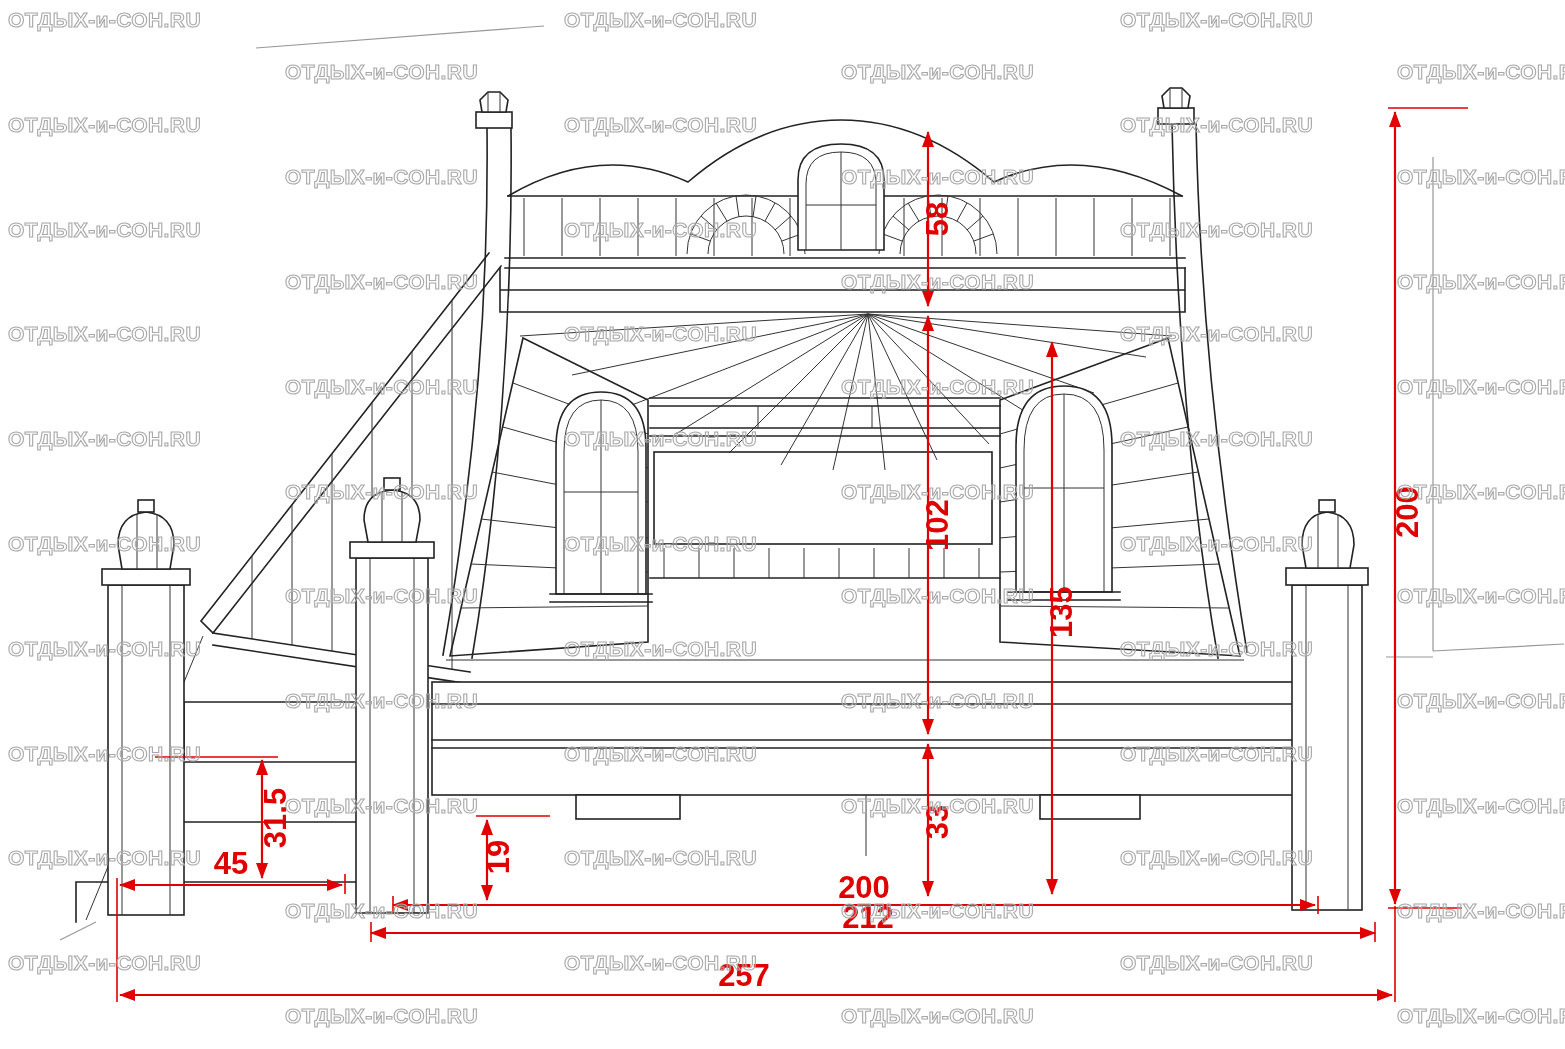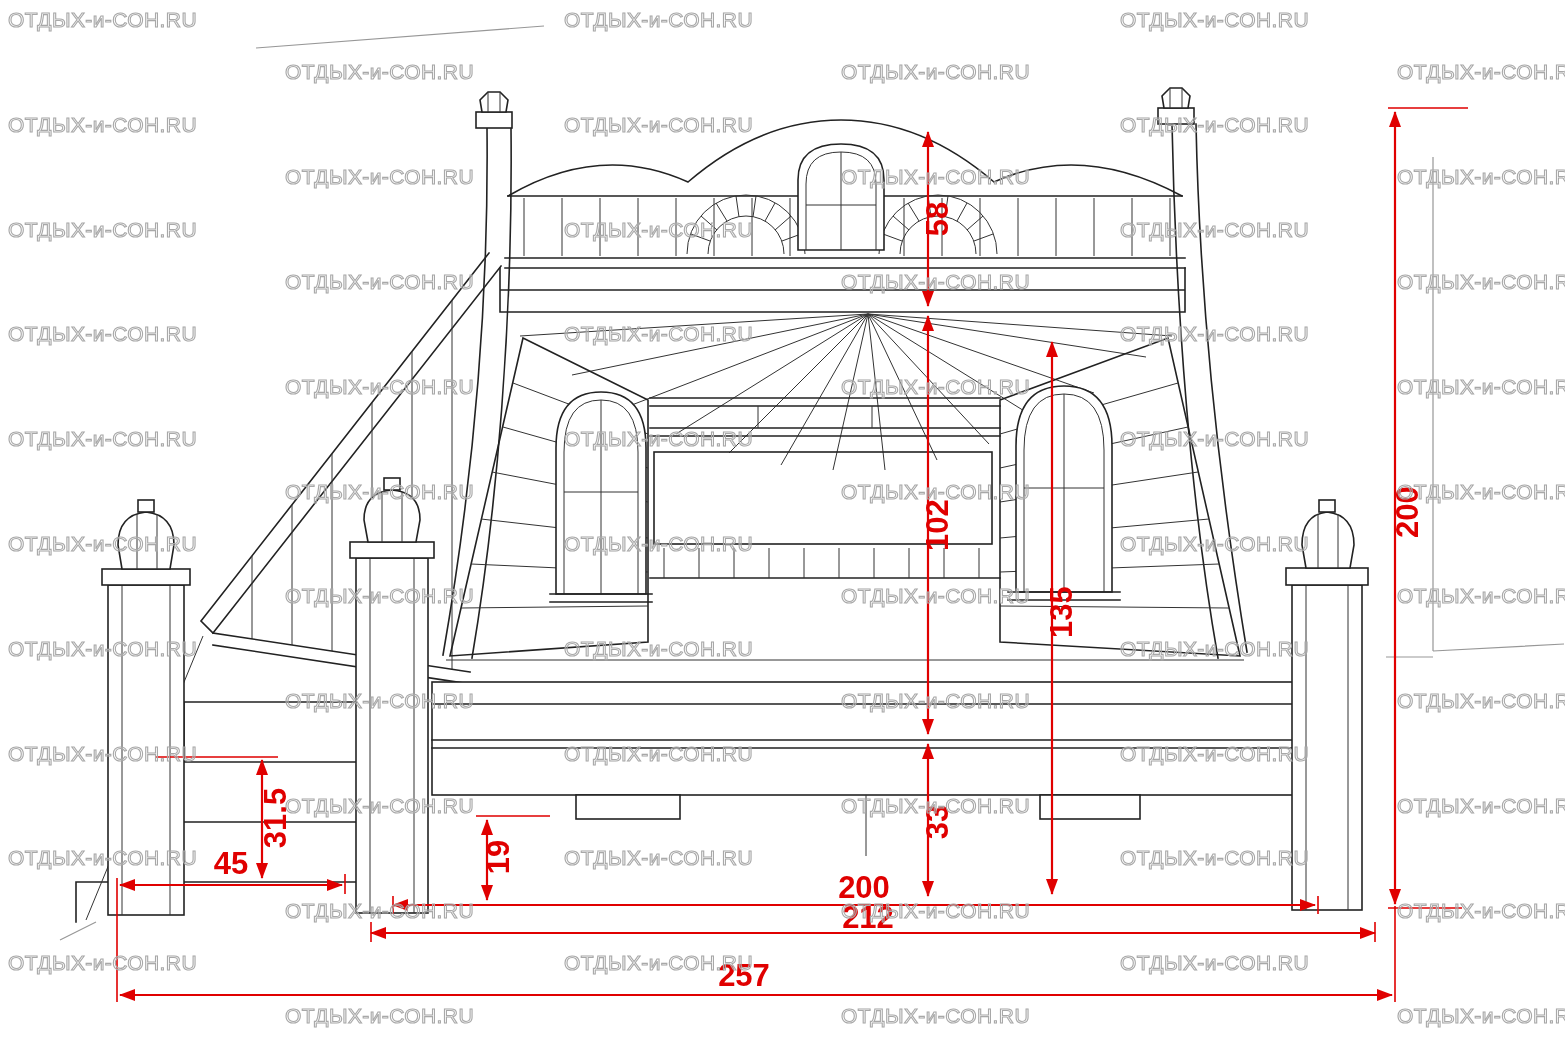--- a/index.html
+++ b/index.html
@@ -4,21 +4,21 @@
 <style>
   html,body{margin:0;padding:0}
   body{
     width:1565px;height:1049px;background:#fff;overflow:hidden;position:relative;
     font-family:"Liberation Sans",sans-serif;
   }
   #stage{position:absolute;inset:0}
   #drawing{position:absolute;left:0;top:0;z-index:1}
   #wm-layer{position:absolute;inset:0;z-index:2;pointer-events:none}
   .wm{
-    position:absolute;font-weight:normal;font-size:21px;letter-spacing:.4px;white-space:nowrap;
+    position:absolute;font-weight:bold;font-size:21px;letter-spacing:.4px;white-space:nowrap;
     color:rgba(255,255,255,.15);-webkit-text-stroke:1.1px #a8a8a8;
     font-family:"Liberation Sans",sans-serif;
   }
   .ln{stroke:#222;stroke-width:1.6;fill:none;stroke-linecap:square}
   .thin{stroke:#333;stroke-width:1;fill:none}
   .wall{stroke:#979797;stroke-width:1.2;fill:none}
   .white{fill:#fff;stroke:#222;stroke-width:1.6}
   .dim{stroke:var(--dim,#e00000);stroke-width:2.2;fill:none}
   .ext{stroke:var(--dim,#e00000);stroke-width:1.6;fill:none}
   .dimlabel{fill:var(--dim,#e00000);font-weight:bold;font-size:31px;font-family:"Liberation Sans",sans-serif}

